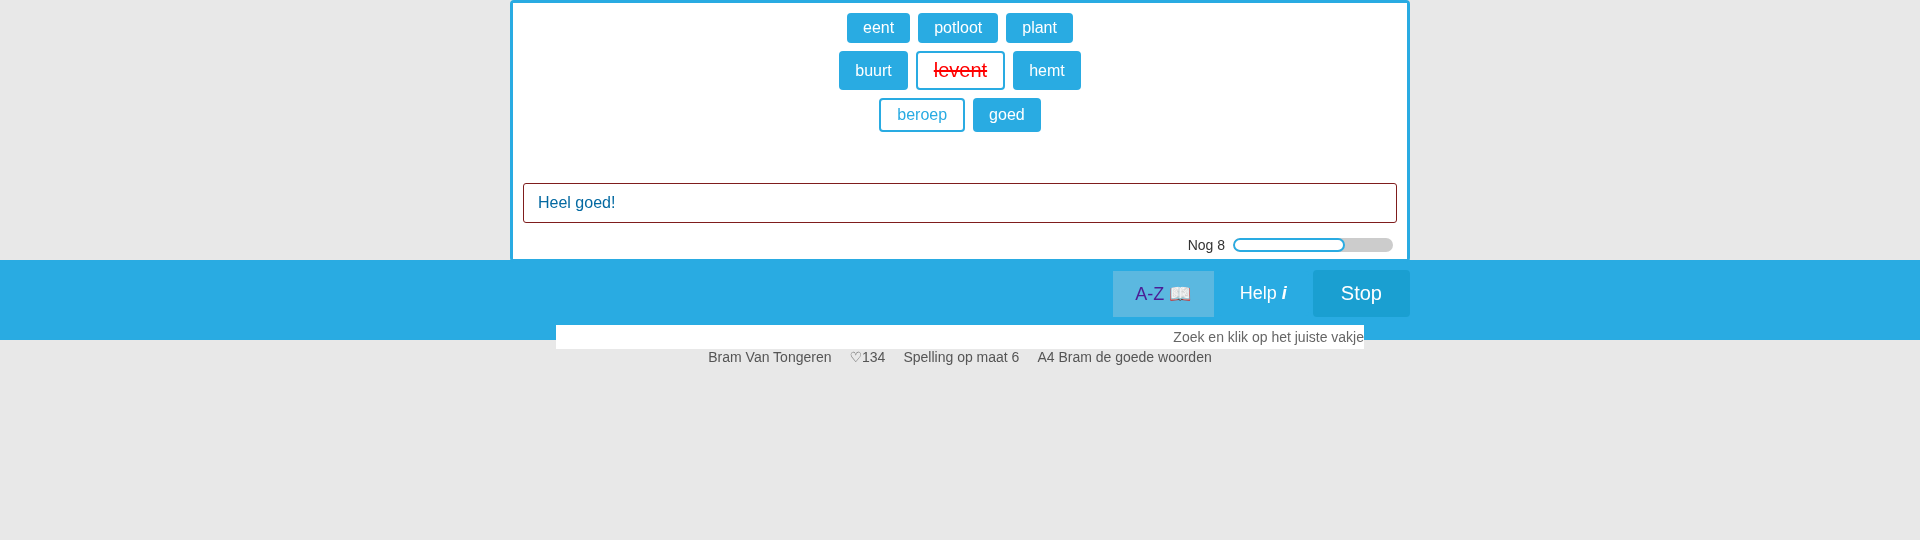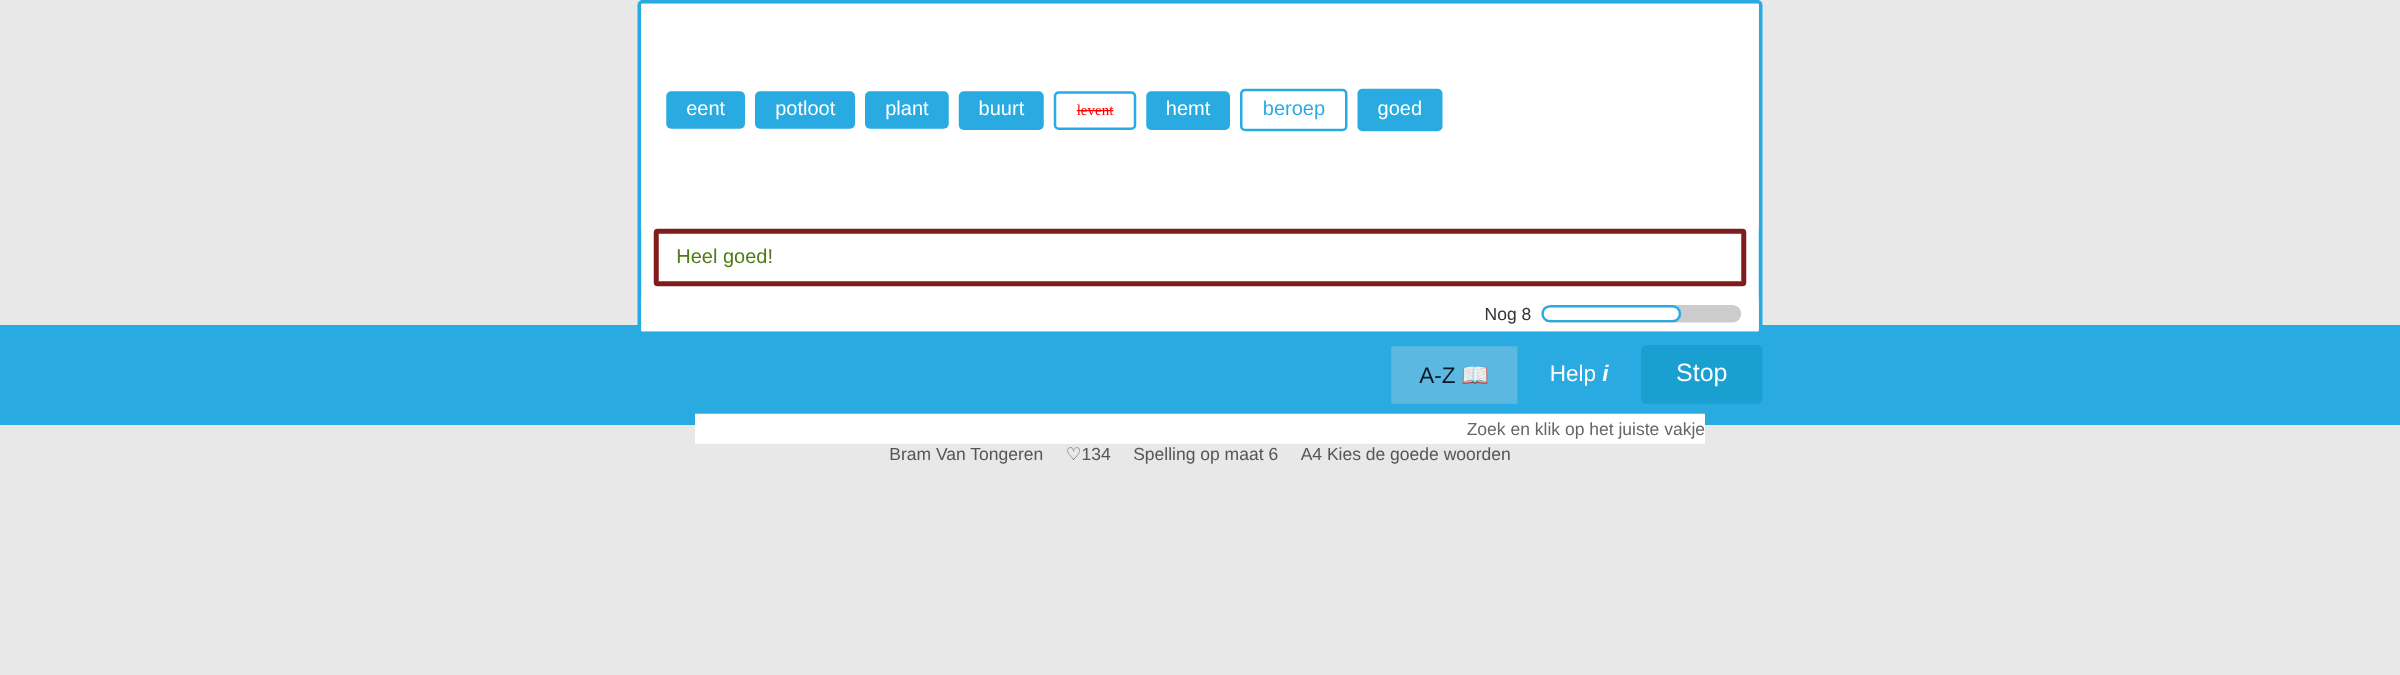--- a/index.html
+++ b/index.html
@@ -36,20 +36,21 @@
       border-radius: 4px;
       overflow: visible;
     }
 
     
     .words-area {
       background: white;
       padding: 10px 20px 20px 20px;
       min-height: 180px;
       display: flex;
+      flex-direction: column;
       align-items: center;
       gap: 8px;
       border-bottom: none;
     }
 
     .word-row {
       display: flex;
       gap: 8px;
       justify-content: center;
     }
@@ -75,35 +76,35 @@
       cursor: pointer;
       font-family: Arial, sans-serif;
     }
 
     .word-btn-wrong {
       background: white;
       color: red;
       border: 2px solid #29abe2;
       border-radius: 4px;
       padding: 6px 16px;
-      font-size: 12px;
-      cursor: pointer;
-      font-family: Liberation Serif, serif;
+      font-size: 20px;
+      cursor: pointer;
+      font-family: Liberation Sans, sans-serif;
       text-decoration: line-through;
       text-decoration-color: red;
     }
 
     
     .feedback-bar {
-      border: 4px solid #7f1d1d;
+      border: 1px solid #7f1d1d;
       margin: 0 10px 10px 10px;
       padding: 10px 14px;
       border-radius: 3px;
       font-size: 16px;
-      color: #4d7c0f;
+      color: #0369a1;
       background: white;
     }
 
     
     .progress-row {
       display: flex;
       justify-content: flex-end;
       align-items: center;
       padding: 4px 14px 6px 14px;
       gap: 8px;
@@ -138,21 +139,21 @@
       display: flex;
       justify-content: flex-end;
       align-items: center;
       gap: 4px;
       padding: 8px 0;
       width: 900px;
     }
 
     .btn-az {
       background: #5bb8e0;
-      color: #0f172a;
+      color: #4c1d95;
       border: none;
       border-radius: 0;
       padding: 12px 22px;
       font-size: 18px;
       cursor: pointer;
       font-family: Arial, sans-serif;
     }
 
     .btn-help {
       background: #29abe2;
@@ -270,15 +271,15 @@
   </div>
 
   <div class="hint-text">
     <span>Zoek en klik op het juiste vakje</span>
   </div>
 
   <div class="footer">
     <span>Bram Van Tongeren</span>
     <span class="heart-icon">♡134</span>
     <span>Spelling op maat 6</span>
-    <span>A4 Kies de goede woorden</span>
+    <span>A4 Bram de goede woorden</span>
   </div>
 </div>
 
 </body></html>

